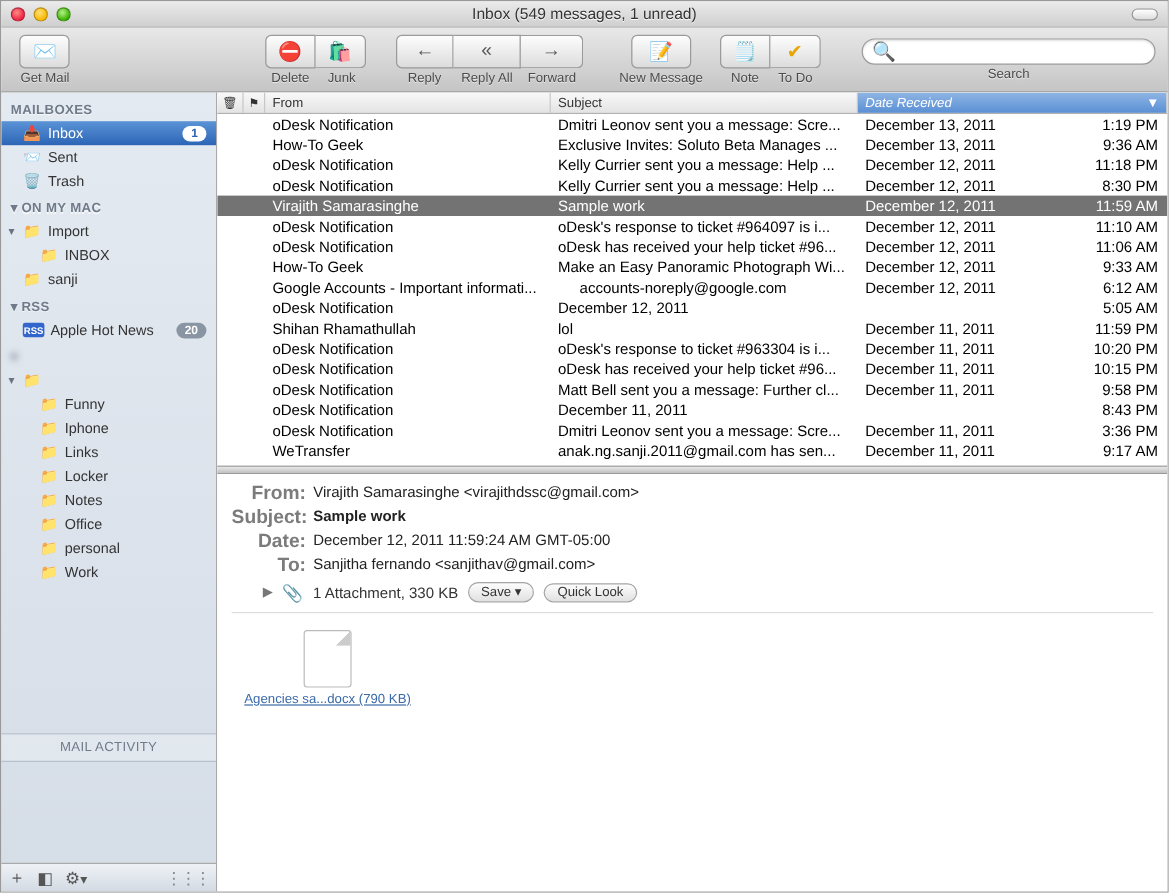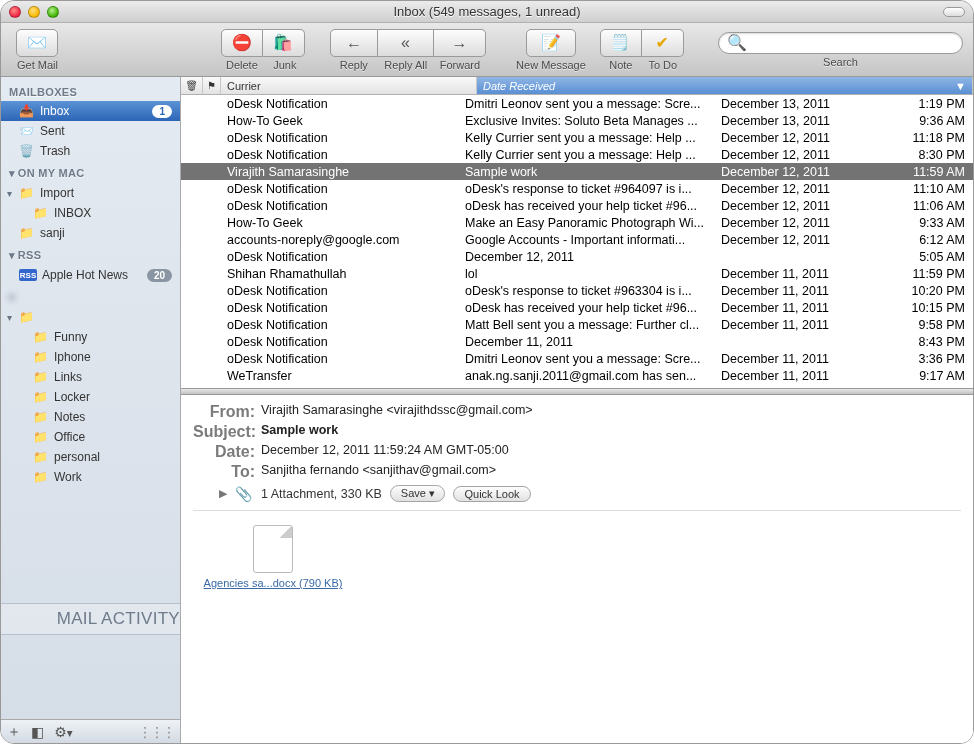--- a/index.html
+++ b/index.html
@@ -1,17 +1,17 @@
 <!DOCTYPE html>
 <html><head>
 <meta charset="utf-8">
 <style>
 * { margin: 0; padding: 0; box-sizing: border-box; font-family: "Lucida Grande", "Helvetica Neue", Arial, sans-serif; }
 body { background: #fff; width: 974px; height: 744px; overflow: hidden; }
-.window { width: 974px; height: 744px; border: 1px solid #999; border-radius: 14px; overflow: hidden; background: linear-gradient(to bottom, #ededed, #d6d6d6); display: flex; flex-direction: column; }
+.window { width: 974px; height: 744px; border: 1px solid #999; border-radius: 0; overflow: hidden; background: linear-gradient(to bottom, #ededed, #d6d6d6); display: flex; flex-direction: column; }
 .titlebar { height: 22px; display: flex; align-items: center; padding: 0 8px; background: linear-gradient(to bottom, #ebebeb, #cfcfcf); border-bottom: 1px solid #b0b0b0; position: relative; }
 .traffic-lights { display: flex; gap: 7px; }
 .traffic-light { width: 12px; height: 12px; border-radius: 50%; border: 0.5px solid rgba(0,0,0,0.25); }
 .tl-red { background: radial-gradient(circle at 40% 35%, #ff8b82, #e24 70%); }
 .tl-yellow { background: radial-gradient(circle at 40% 35%, #ffe07a, #fab700 70%); }
 .tl-green { background: radial-gradient(circle at 40% 35%, #b7f28e, #3ab200 70%); }
 .title-text { position: absolute; left: 0; right: 0; text-align: center; font-size: 13px; color: #333; text-shadow: 0 1px 0 #fff; pointer-events: none; }
 .pill { position: absolute; right: 8px; width: 22px; height: 10px; border: 1px solid #999; border-radius: 5px; background: linear-gradient(to bottom,#fff,#ddd); }
 .toolbar { height: 54px; display: flex; align-items: center; padding: 0 10px; background: linear-gradient(to bottom, #e8e8e8, #c5c5c5); border-bottom: 1px solid #9a9a9a; gap: 8px; }
 .tb-group { display: flex; flex-direction: column; align-items: center; }
@@ -33,21 +33,21 @@
 .sb-scroll { flex: 1; overflow-y: auto; padding-top: 3px; }
 .sb-header { font-size: 11px; font-weight: bold; color: #6f7b8a; text-shadow: 0 1px 0 rgba(255,255,255,0.7); padding: 6px 8px 3px 8px; letter-spacing: 0.3px; }
 .sb-item { display: flex; align-items: center; padding: 2px 8px 2px 18px; height: 20px; cursor: pointer; position: relative; }
 .sb-item.level2 { padding-left: 32px; }
 .sb-item.selected { background: linear-gradient(to bottom,#5b93d6,#2c65b6); color: #fff; }
 .sb-item .disclosure { position: absolute; left: 6px; font-size: 10px; color: #6a7584; }
 .sb-item .icon { width: 16px; height: 16px; margin-right: 5px; display: inline-flex; align-items: center; justify-content: center; flex-shrink: 0; }
 .sb-item .label { flex: 1; white-space: nowrap; overflow: hidden; text-overflow: ellipsis; }
 .sb-item .badge { background: #8995a3; color: #fff; font-size: 10px; font-weight: bold; padding: 1px 7px; border-radius: 8px; }
 .sb-item.selected .badge { background: #fff; color: #2c65b6; }
-.sb-activity-hdr { font-size: 17px; color: #6f7b8a; text-align: right; padding: 5px 0; border-top: 1px solid #b7c0cc; background: rgba(255,255,255,0.25); letter-spacing: 0.3px; }
+.sb-activity-hdr { font-size: 11px; color: #6f7b8a; text-align: center; padding: 5px 0; border-top: 1px solid #b7c0cc; background: rgba(255,255,255,0.25); letter-spacing: 0.3px; }
 .sb-activity-body { height: 85px; border-top: 1px solid #b7c0cc; }
 .sb-footer { height: 24px; border-top: 1px solid #a9a9a9; background: linear-gradient(to bottom,#eef2f6,#d3dae3); display:flex; align-items: center; padding: 0 6px; gap: 10px; font-size: 14px; color: #555; }
 .sb-footer .grip { margin-left: auto; letter-spacing: -2px; color: #888; }
 .main { flex: 1; display: flex; flex-direction: column; background: #fff; overflow: hidden; }
 .list-header { height: 18px; display: flex; background: linear-gradient(to bottom,#f9f9f9,#e3e3e3); border-bottom: 1px solid #b0b0b0; font-size: 11px; color: #333; }
 .list-header .col { border-right: 1px solid #c7c7c7; display: flex; align-items: center; padding: 0 6px; }
 .list-header .col.sorted { background: linear-gradient(to bottom,#8fb6e4,#5a8fd4); color: #fff; font-style: italic; }
 .col-trash { width: 22px; padding: 0 !important; justify-content: center; }
 .col-flag { width: 18px; padding: 0 !important; justify-content: center; }
 .col-from { width: 238px; }
@@ -267,22 +267,25 @@
     </div>
 
     <div class="main">
       <div class="list-header">
         <div class="col col-trash">
             <span style="font-size:10px">🗑</span>
           </div>
         <div class="col col-flag">
             <span style="font-size:10px">⚑</span>
           </div>
+        <div class="col col-from">
+            <span>From</span>
+          </div>
         <div class="col col-subject">
-            <span>Currier</span>
+            <span>Subject</span>
           </div>
         <div class="col col-date sorted">
             <span>Date Received</span>
             <span>▼</span>
           </div>
       </div>
       <div class="list-body" id="message-list">
           <div class="row">
             <div class="c c-trash"></div>
             <div class="c c-flag"></div>
@@ -343,22 +346,22 @@
             <div class="c c-trash"></div>
             <div class="c c-flag"></div>
             <div class="c c-from">How-To Geek</div>
             <div class="c c-subject">Make an Easy Panoramic Photograph Wi...</div>
             <div class="c c-date">December 12, 2011</div>
             <div class="c c-time">9:33 AM</div>
           </div>
           <div class="row">
             <div class="c c-trash"></div>
             <div class="c c-flag"></div>
+            <div class="c c-subject">Google Accounts - Important informati...</div>
             <div class="c c-from">accounts-noreply@google.com</div>
-            <div class="c c-subject">Google Accounts - Important informati...</div>
             <div class="c c-date">December 12, 2011</div>
             <div class="c c-time">6:12 AM</div>
           </div>
           <div class="row">
             <div class="c c-trash"></div>
             <div class="c c-flag"></div>
             <div class="c c-from">oDesk Notification</div>
             <div class="c c-date">December 12, 2011</div>
             <div class="c c-time">5:05 AM</div>
           </div>

